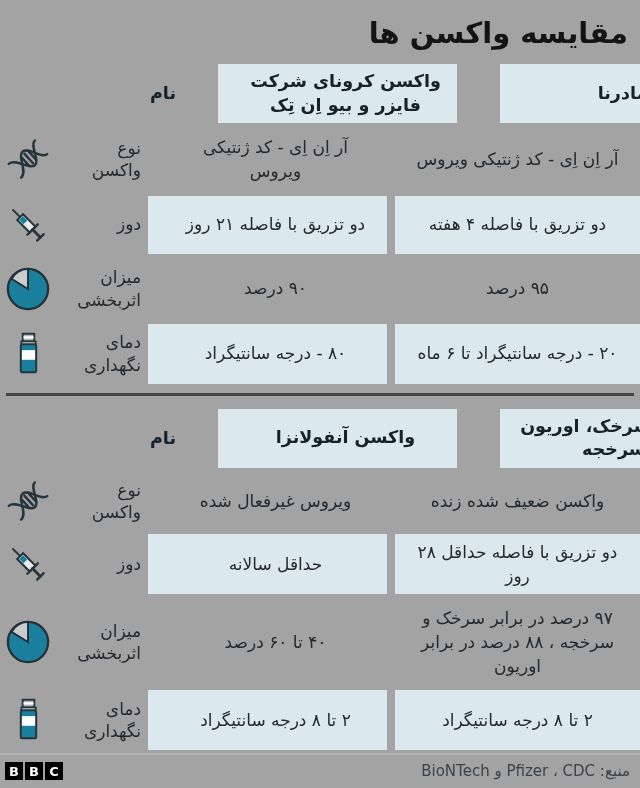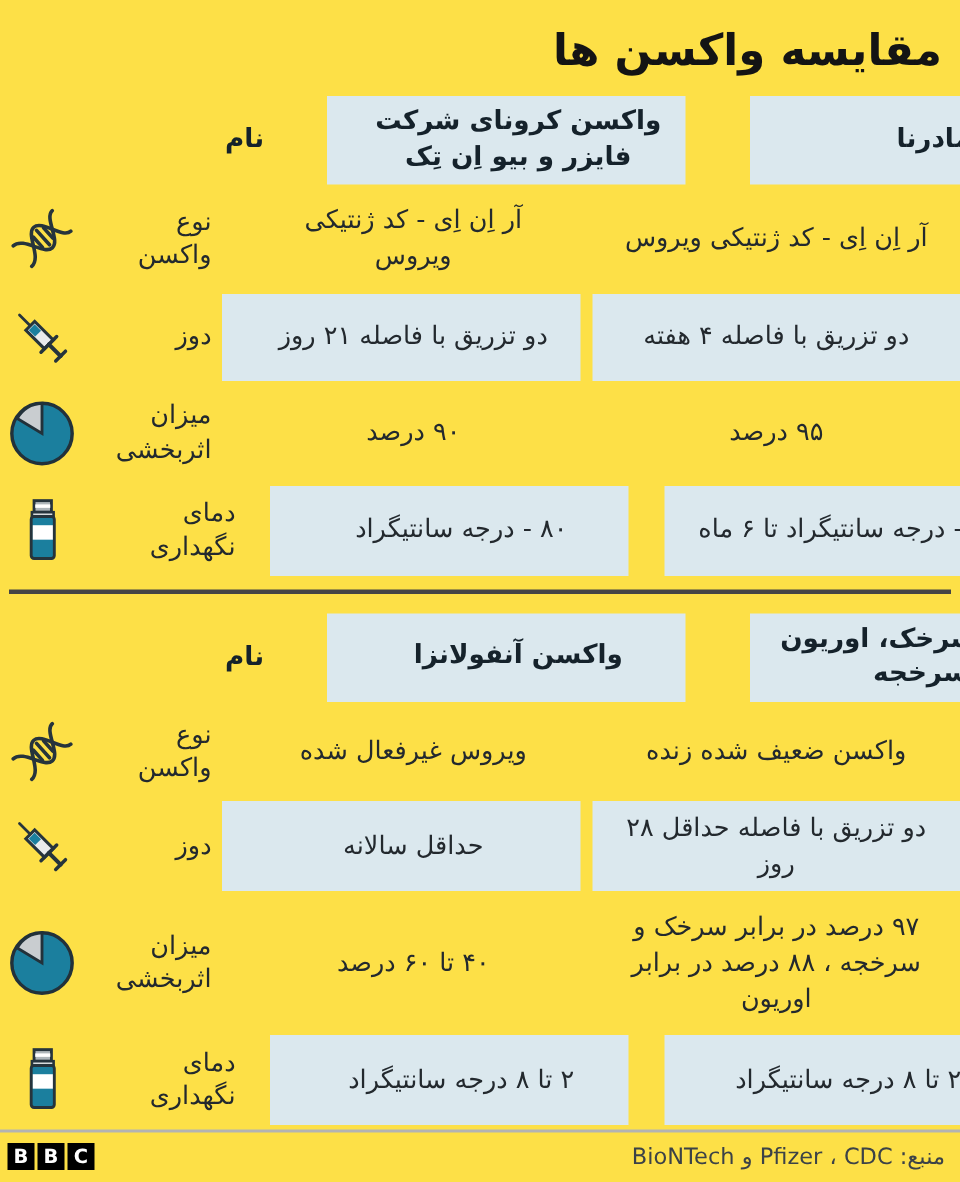--- a/index.html
+++ b/index.html
@@ -1,20 +1,20 @@
 <!DOCTYPE html>
 <html lang="fa"><head>
 <meta charset="utf-8">
 <style>
   * { margin:0; padding:0; box-sizing:border-box; }
   html,body { background:#ffffff; }
   #page {
     position:relative;
     width:640px; height:788px;
-    background:#fde047;
+    background:#a3a3a3;
     overflow:hidden;
     font-family:"DejaVu Sans", sans-serif;
     color:#23292e;
   }
   .title {
     direction:rtl;
     text-align:right;
     font-size:29px;
     font-weight:bold;
     color:#141414;
@@ -52,21 +52,21 @@
     color:#23292e;
   }
   .c1 { width:239px; margin-left:7px;padding-left:28px; }
   .c2 { width:245px; margin-left:8px; }
   .shaded { background:#dbe8ee; }
   .hdr { font-weight:bold; font-size:17.5px; color:#15222b; line-height:1.35; }
   .row-name    { min-height:56px;gap:35px; }
   .row-type    { min-height:54px; }
   .row-dose    { min-height:58px; }
   .row-eff     { min-height:58px; }
-  .row-storage { min-height:60px;gap:16px; }
+  .row-storage { min-height:60px; }
   .section-2 .row-eff  { min-height:74px; }
   .section-2 .row-dose { min-height:60px; }
   .divider {
     border-top:3px solid #454545;
     margin:9px 6px 13px 6px;
   }
   .footer {
     position:absolute; left:0; right:0; bottom:0;
   }
   .footer-rule { border-top:2px solid #b3b3b3; }

